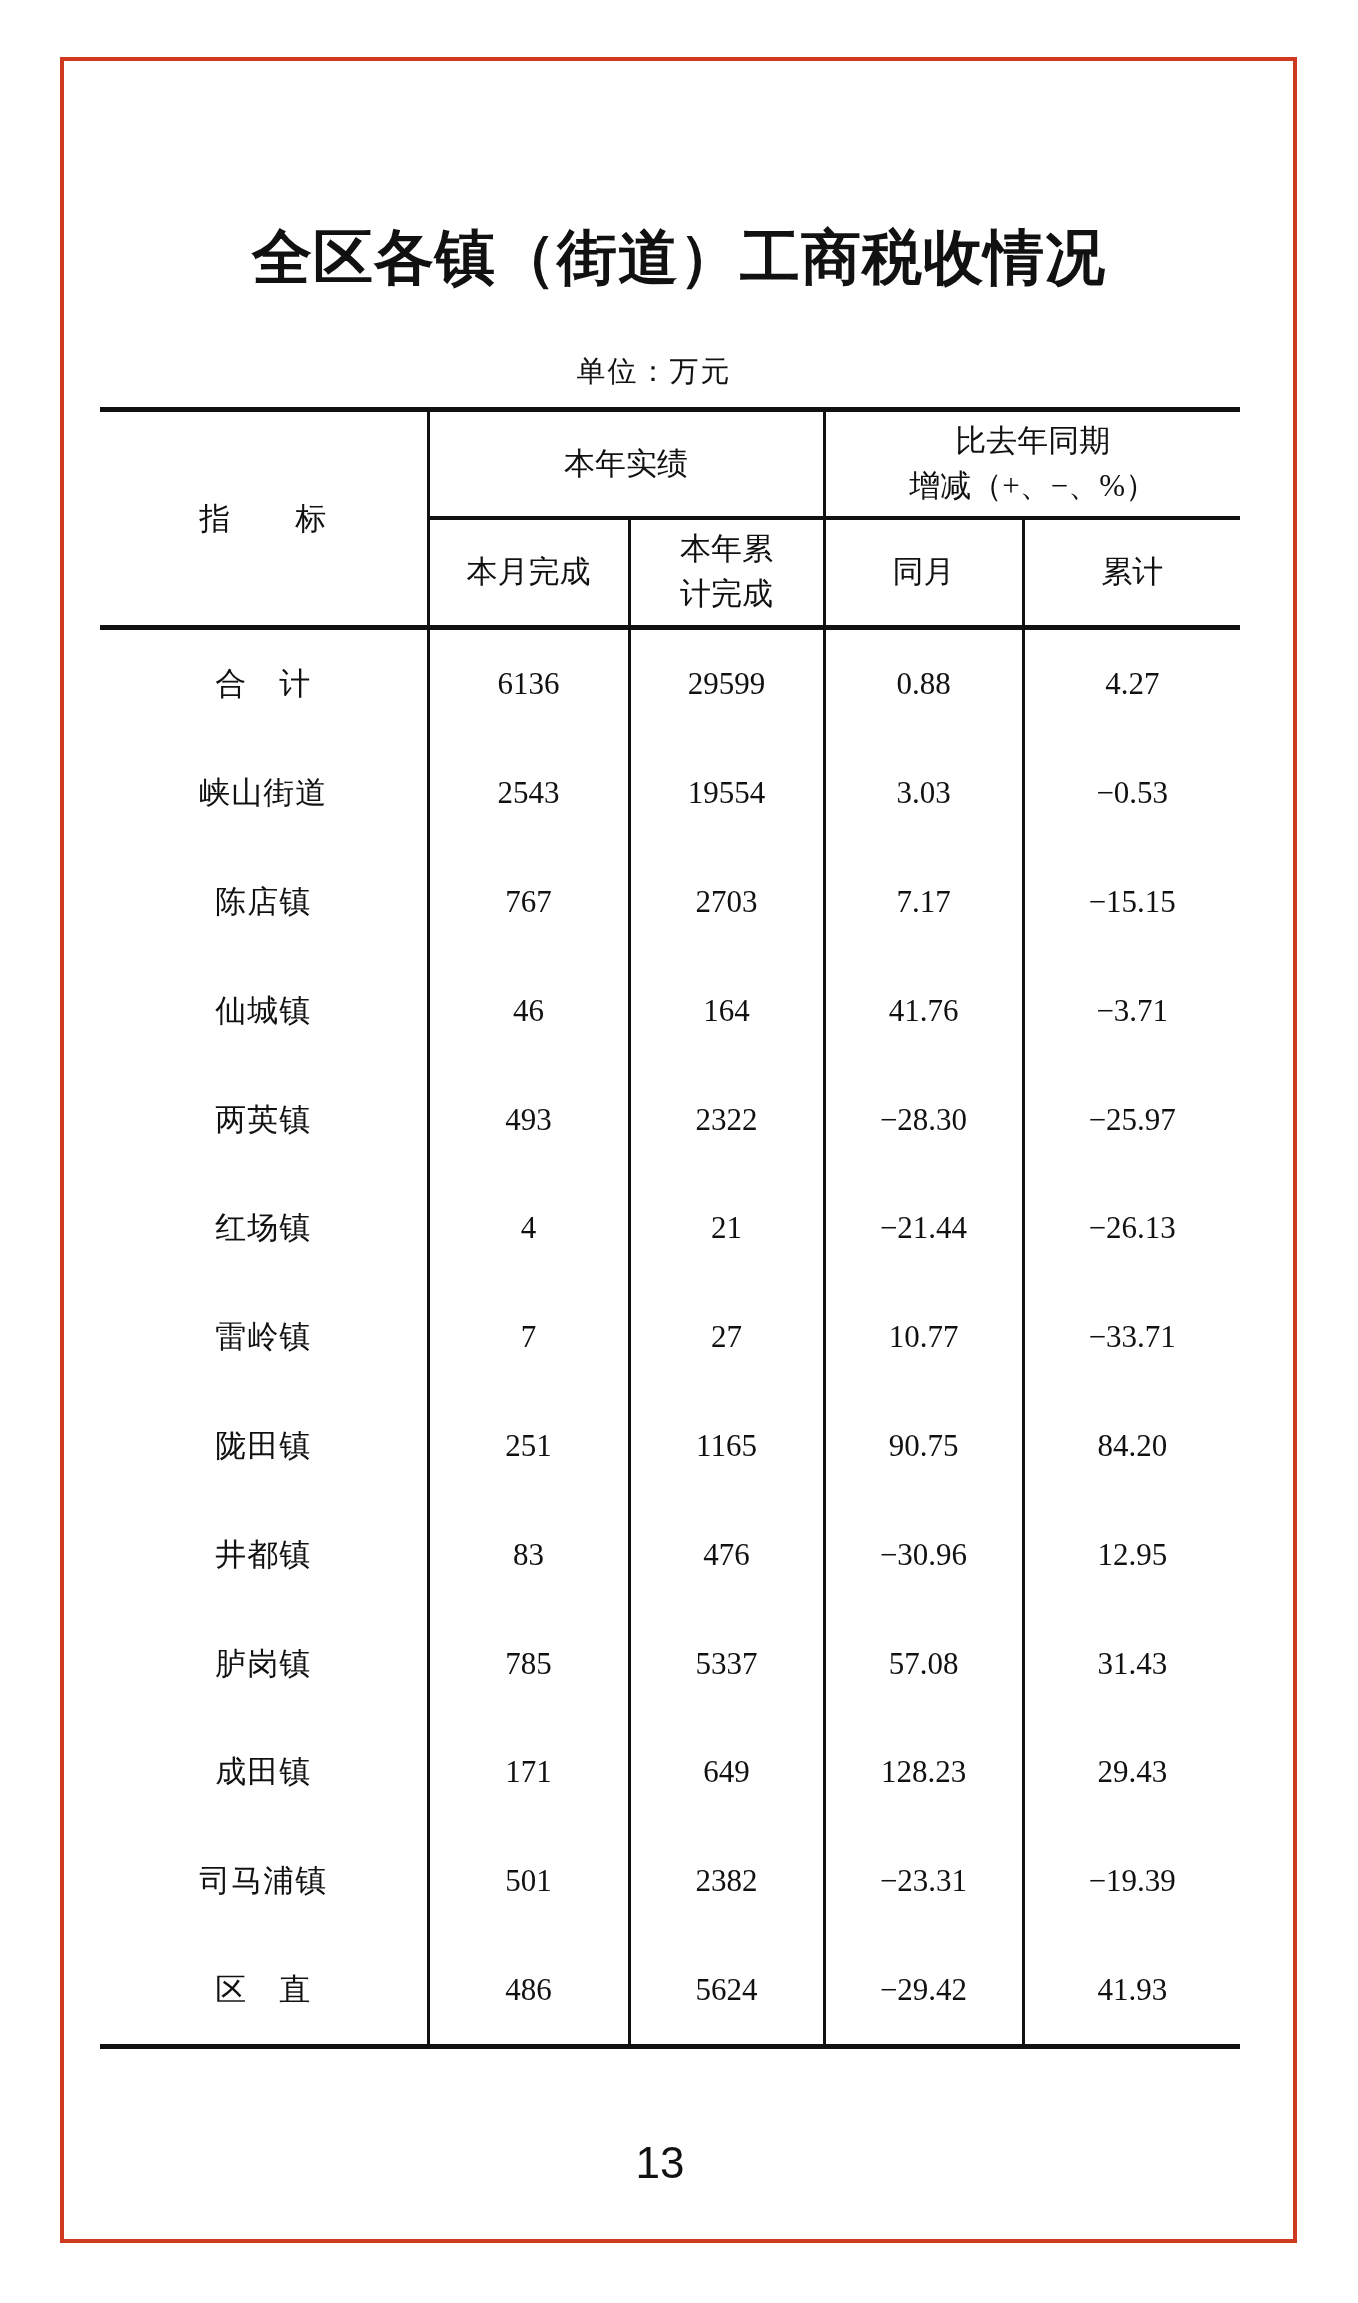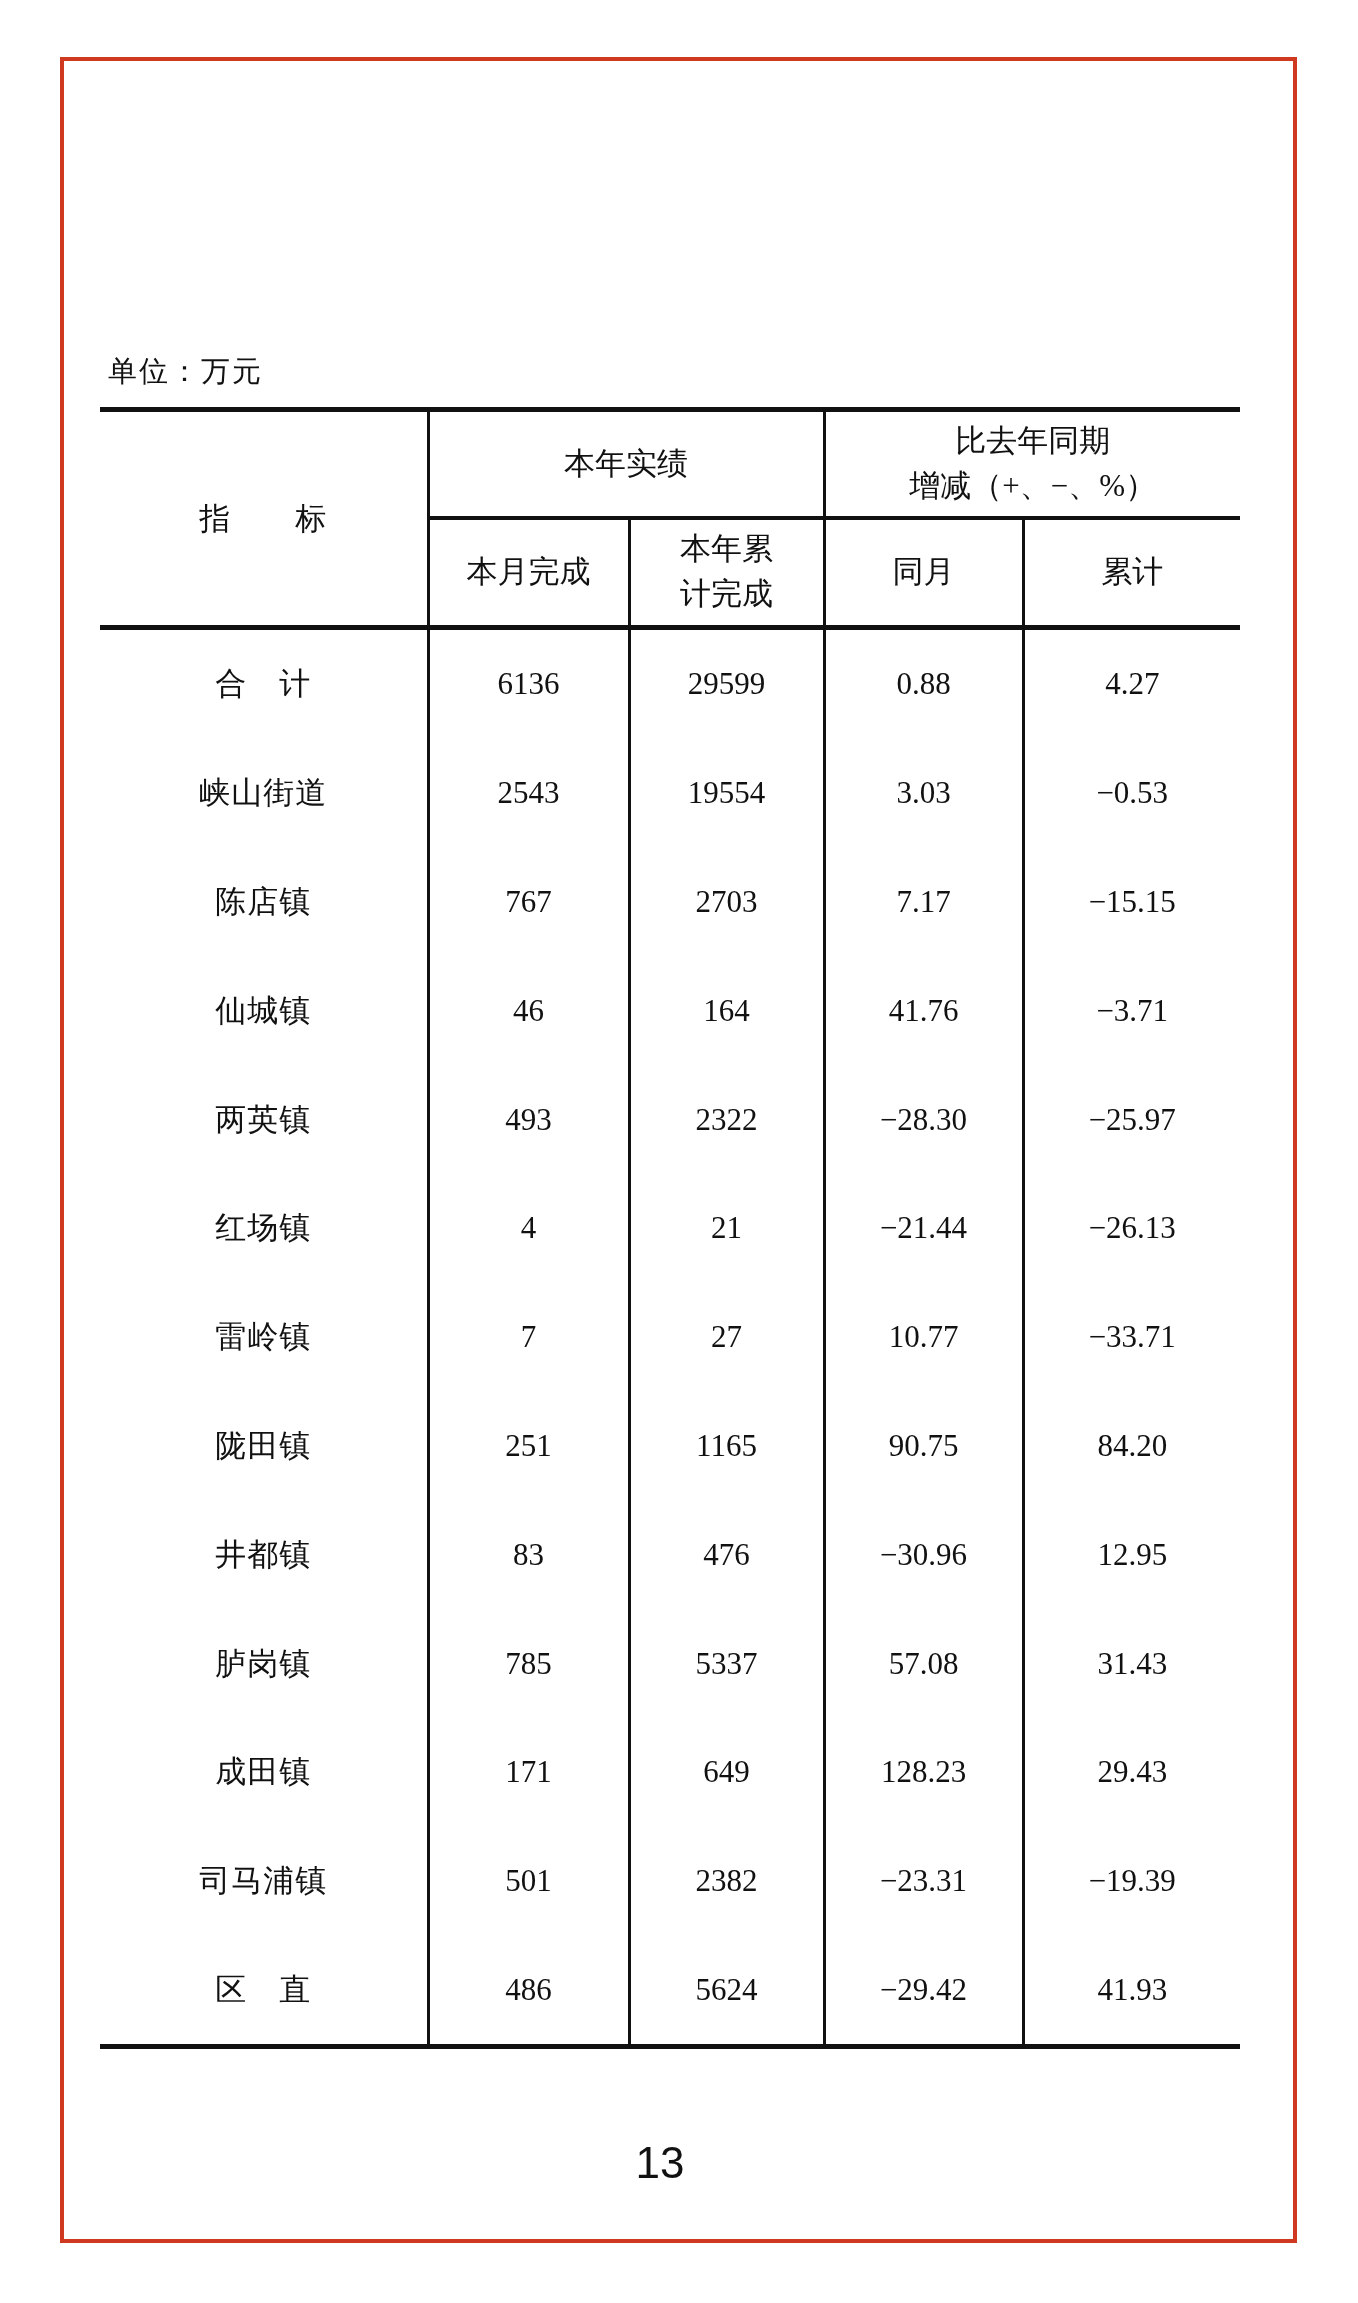--- a/index.html
+++ b/index.html
@@ -24,23 +24,23 @@
     width:1358px;
     margin:0;
     text-align:center;
     font-size:60px;
     font-weight:bold;
     letter-spacing:1px;
     white-space:nowrap;
   }
   .unit-note{
     position:absolute;
-    top:352px;left:108px;
+    top:352px;left:100px;
     width:1108px;
-    text-align:left;
+    text-align:center;
     font-size:29px;
     letter-spacing:2px;
   }
   table.tax-table{
     position:absolute;
     left:100px;top:407px;
     width:1110px;
     border-collapse:collapse;
     table-layout:fixed;
     text-align:center;
@@ -67,20 +67,21 @@
     font-size:44px;
     font-family:"Liberation Sans","DejaVu Sans",sans-serif;
   }
 </style>
 </head>
 <body>
 
 <div class="page">
   <div class="red-frame"></div>
 
+  <h1 class="title">全区各镇（街道）工商税收情况</h1>
 
   <div class="unit-note">单位：万元</div>
 
   <table class="tax-table">
     <colgroup>
       <col style="width:328px">
       <col style="width:201px">
       <col style="width:195px">
       <col style="width:199px">
       <col style="width:217px">

